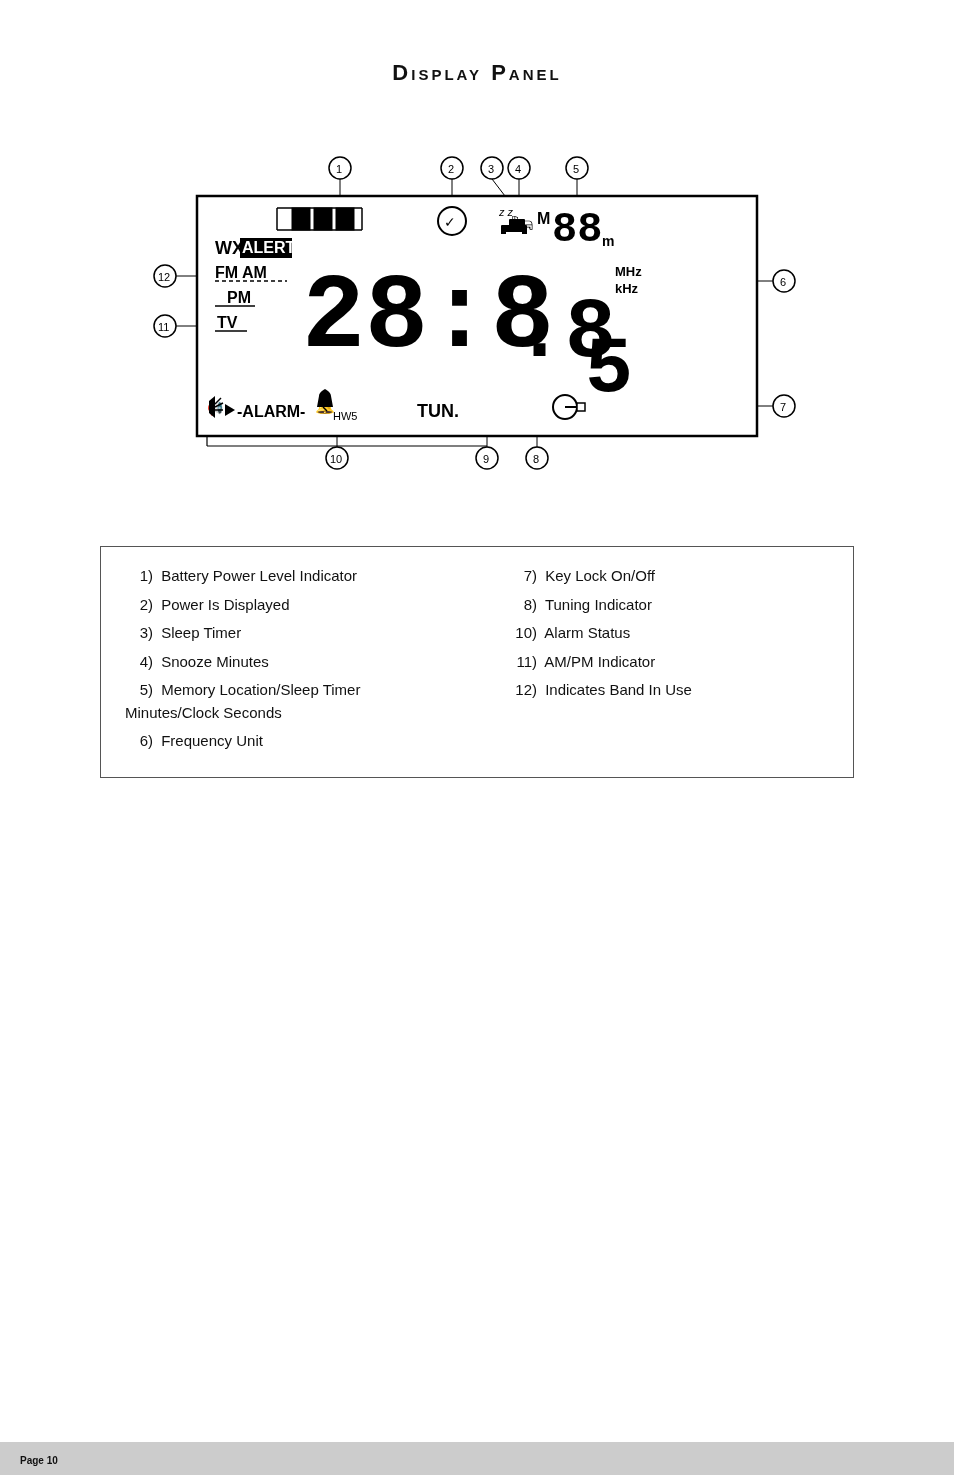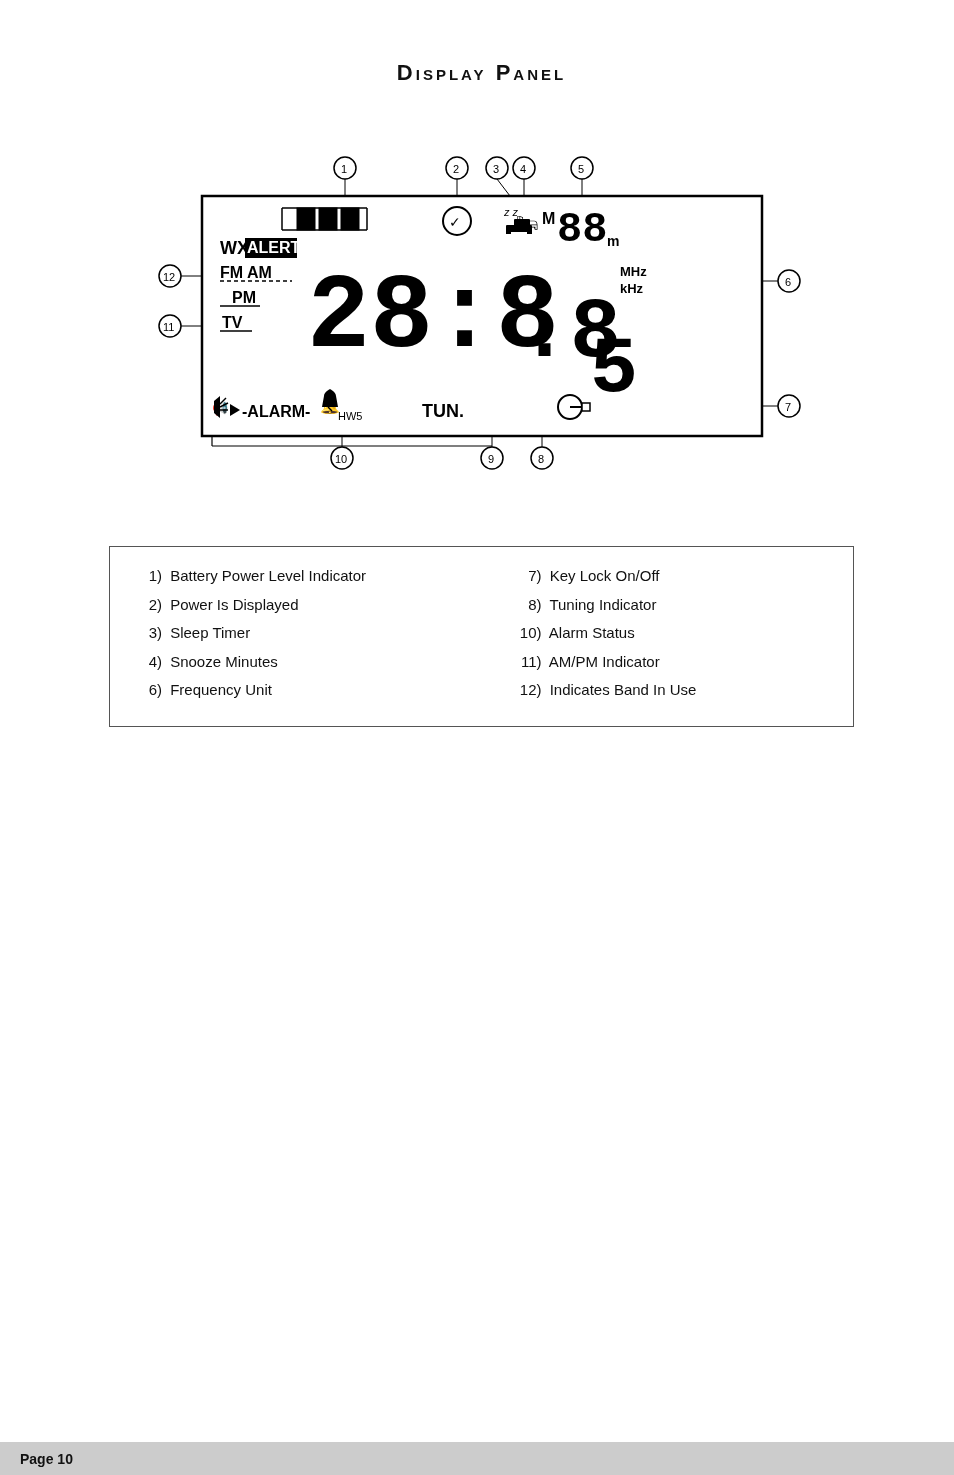--- a/index.html
+++ b/index.html
@@ -8,21 +8,20 @@
       min-height: 1475px;
       background: #fff;
       font-family: Arial, sans-serif;
       font-size: 15px;
       color: #111;
       position: relative;
     }
 
     .page-content {
       padding: 60px 80px 40px 80px;
-      margin-left: 9px;
     }
 
     .page-title {
       text-align: center;
       font-size: 20px;
       font-weight: bold;
       letter-spacing: 2px;
       margin-bottom: 40px;
       font-variant: small-caps;
     }
@@ -68,21 +67,21 @@
       position: absolute;
       bottom: 0;
       left: 0;
       right: 0;
       background: #ccc;
       padding: 8px 20px;
     }
 
     .page-number {
       font-weight: bold;
-      font-size: 14px;
+      font-size: 10px;
     }
 
     
     .diagram-svg {
       width: 660px;
       height: 370px;
     }
   </style>
 </head>
 <body>
@@ -233,20 +232,24 @@
         </div>
         <div class="ref-item">
           <span class="ref-num">3)</span>
           <span>Sleep Timer</span>
         </div>
         <div class="ref-item">
           <span class="ref-num">4)</span>
           <span>Snooze Minutes</span>
         </div>
         <div class="ref-item">
+          <span class="ref-num">5)</span>
+          <span>Memory Location/Sleep Timer Minutes/Clock Seconds</span>
+        </div>
+        <div class="ref-item">
           <span class="ref-num">6)</span>
           <span>Frequency Unit</span>
         </div>
       </div>
       <div class="ref-col">
         <div class="ref-item">
           <span class="ref-num">7)</span>
           <span>Key Lock On/Off</span>
         </div>
         <div class="ref-item">

